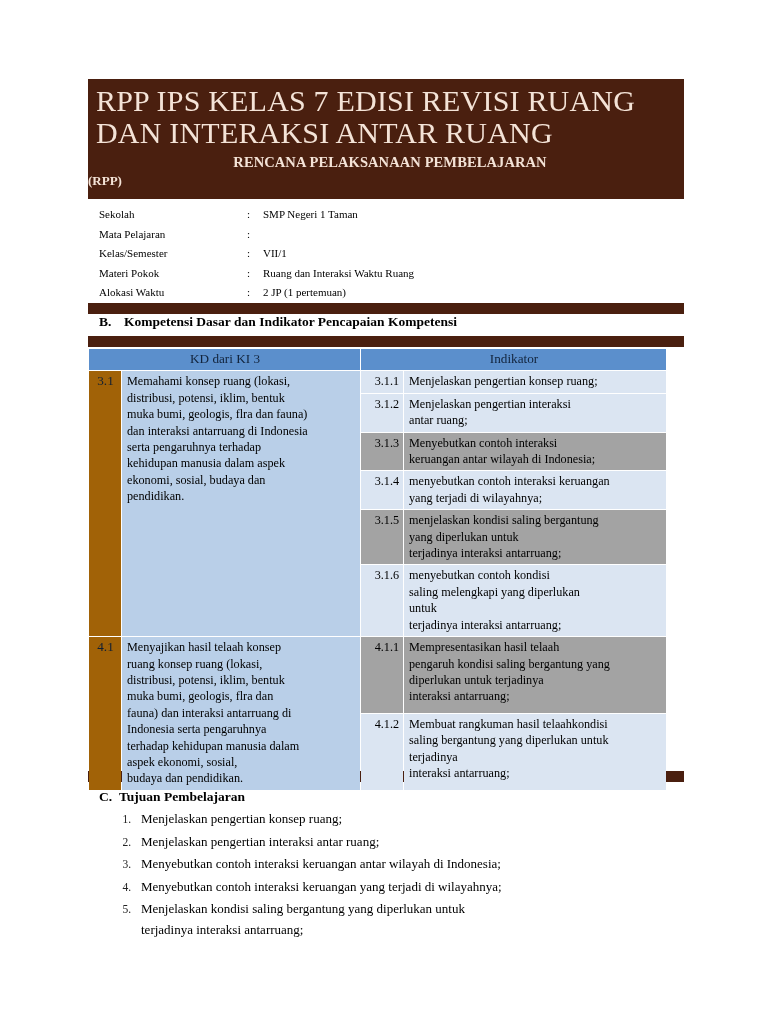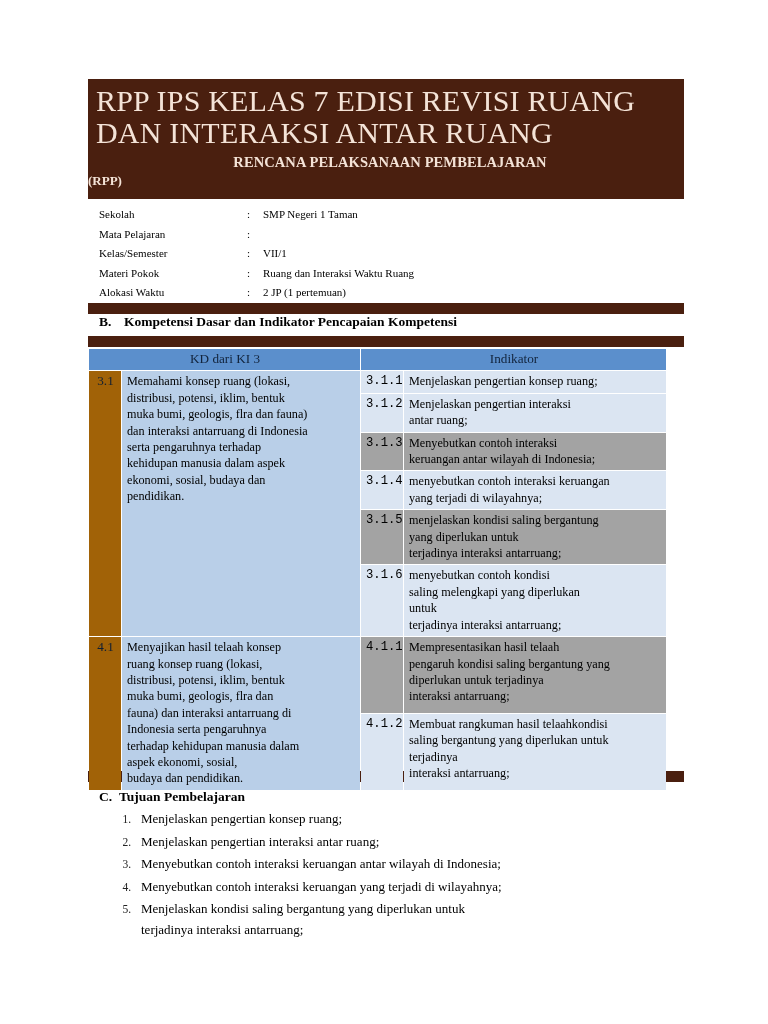--- a/index.html
+++ b/index.html
@@ -140,21 +140,20 @@
   }
   .kd-cell {
     background: #b9cfe8;
   }
   .ind-light { background: #dbe5f2; }
   .ind-dark  { background: #a3a3a3; }
   .ind-num {
     text-align: right;
     padding-right: 6px;
     white-space: nowrap;
-    font-family: Liberation Mono, monospace;
   }
   .ind-txt { white-space: pre-line; }
   .kd-txt  { white-space: pre-line; }
 
   
   .sec-c {
     position: absolute;
     left: 99px;
     top: 789px;
     width: 580px;

